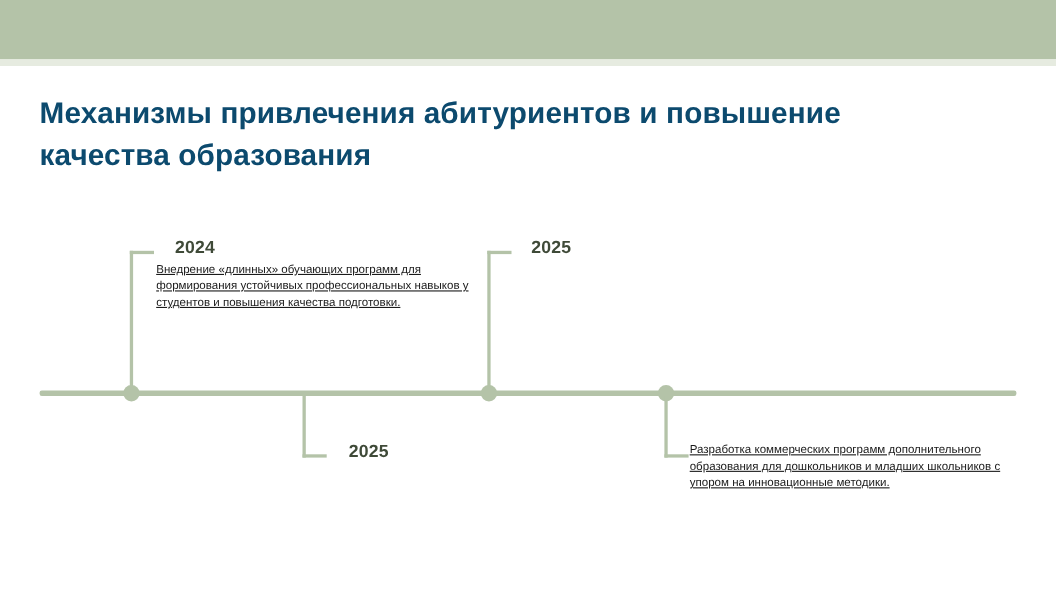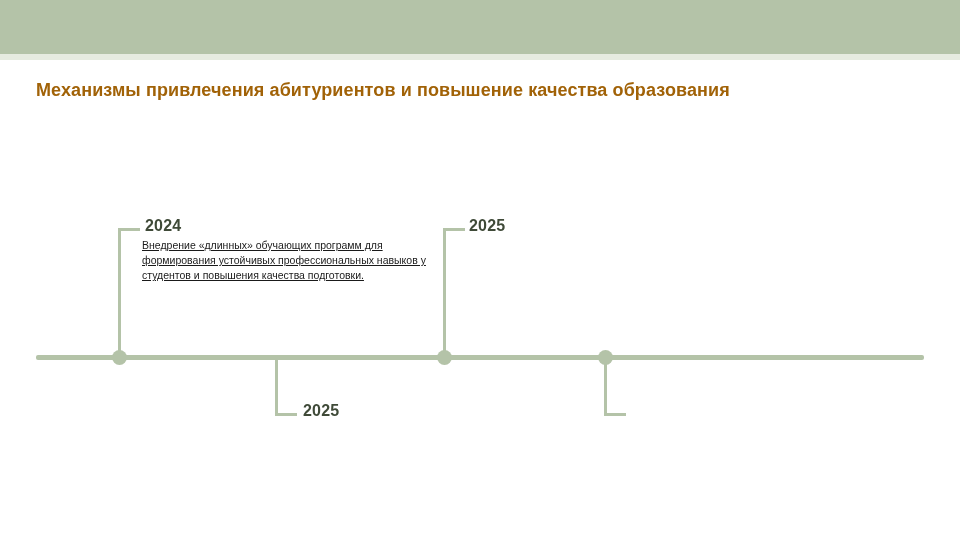--- a/index.html
+++ b/index.html
@@ -28,23 +28,23 @@
     top: 54px;
     width: 960px;
     height: 6px;
     background: #e6ebe0;
   }
   .title {
     position: absolute;
     left: 36px;
     top: 66px;
     width: 760px;
-    font-size: 18px;
+    font-size: 27px;
     font-weight: bold;
-    color: #a16207;
+    color: #0c4a6e;
     line-height: 1.42;
     letter-spacing: 0.1px;
   }
   .timeline-axis {
     position: absolute;
     left: 36px;
     top: 355px;
     width: 888px;
     height: 5px;
     background: #b4c3a8;
@@ -68,21 +68,21 @@
     height: 3px;
     background: #b4c3a8;
   }
   .item {
     position: absolute;
   }
   .item-year {
     font-size: 16px;
     font-weight: bold;
     color: #3f4a38;
-    margin: 0 0 3px 3px;
+    margin: 0 0 3px 17px;
     letter-spacing: 0.2px;
   }
   .item-desc {
     font-size: 10.5px;
     color: #1a1a1a;
     line-height: 1.45;
     margin: 0;
     text-decoration: underline;
   }
   .item-above { }
@@ -116,13 +116,14 @@
 <div class="connector-v" style="left:443px; top:228px; height:124px;"></div>
 <div class="connector-h" style="left:443px; top:228px; width:22px;"></div>
 <div class="item item-above" style="left:466px; top:217px; width:290px;">
   <p class="item-year">2025</p>
 </div>
 
 <div class="node-dot" style="left:598px;"></div>
 <div class="connector-v" style="left:604px; top:360px; height:56px;"></div>
 <div class="connector-h" style="left:604px; top:413px; width:22px;"></div>
 <div class="item item-below" style="left:627px; top:402px; width:290px;">
+  <p class="item-desc">Разработка коммерческих программ дополнительного образования для дошкольников и младших школьников с упором на инновационные методики.</p>
 </div>
 
 </body></html>

